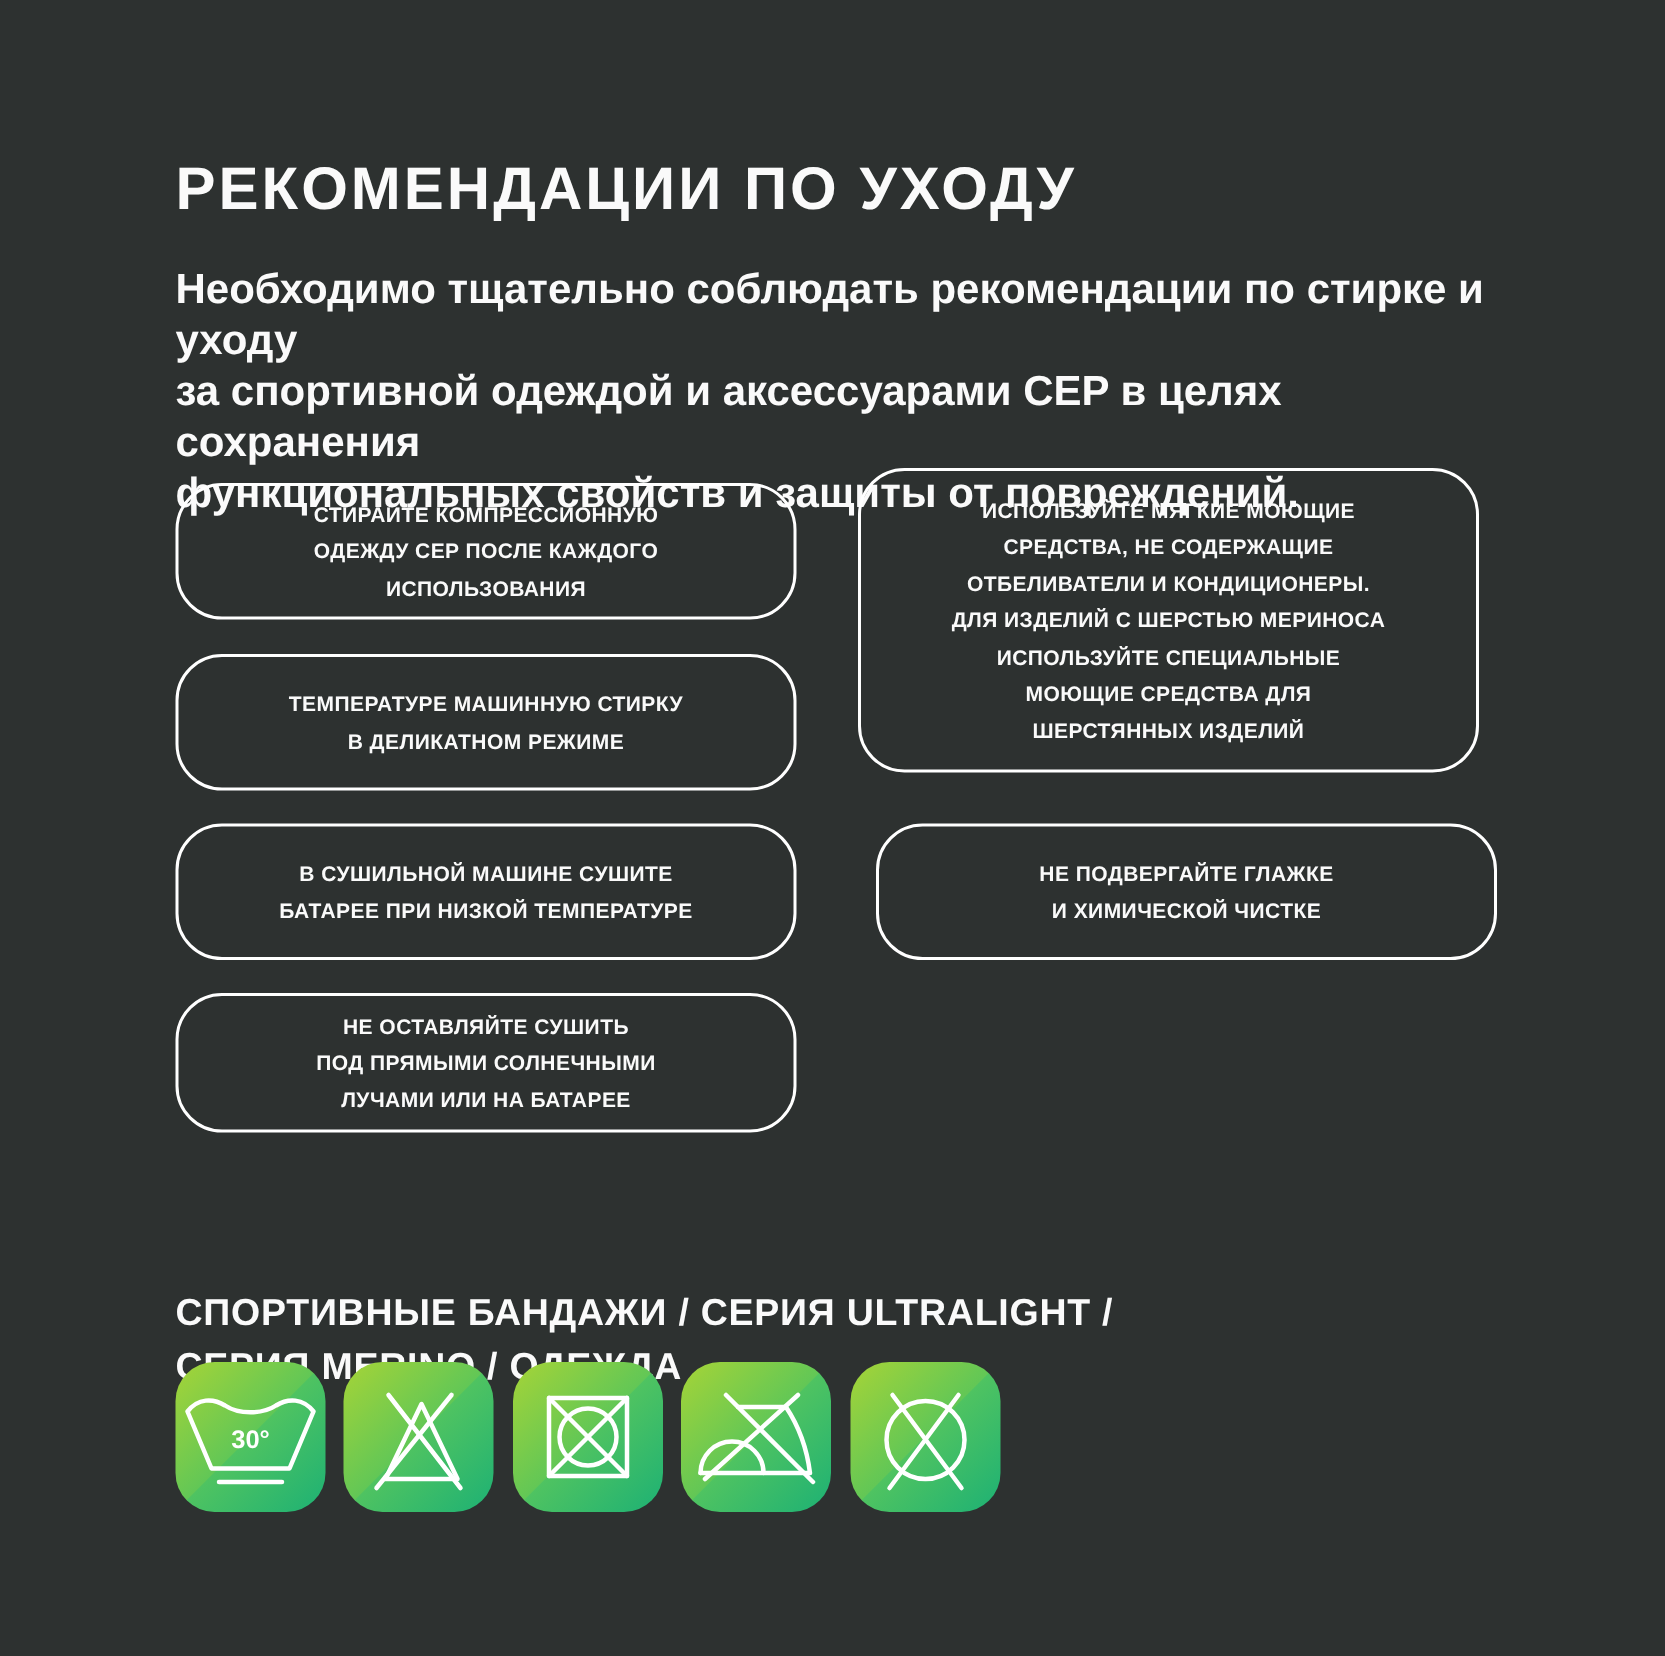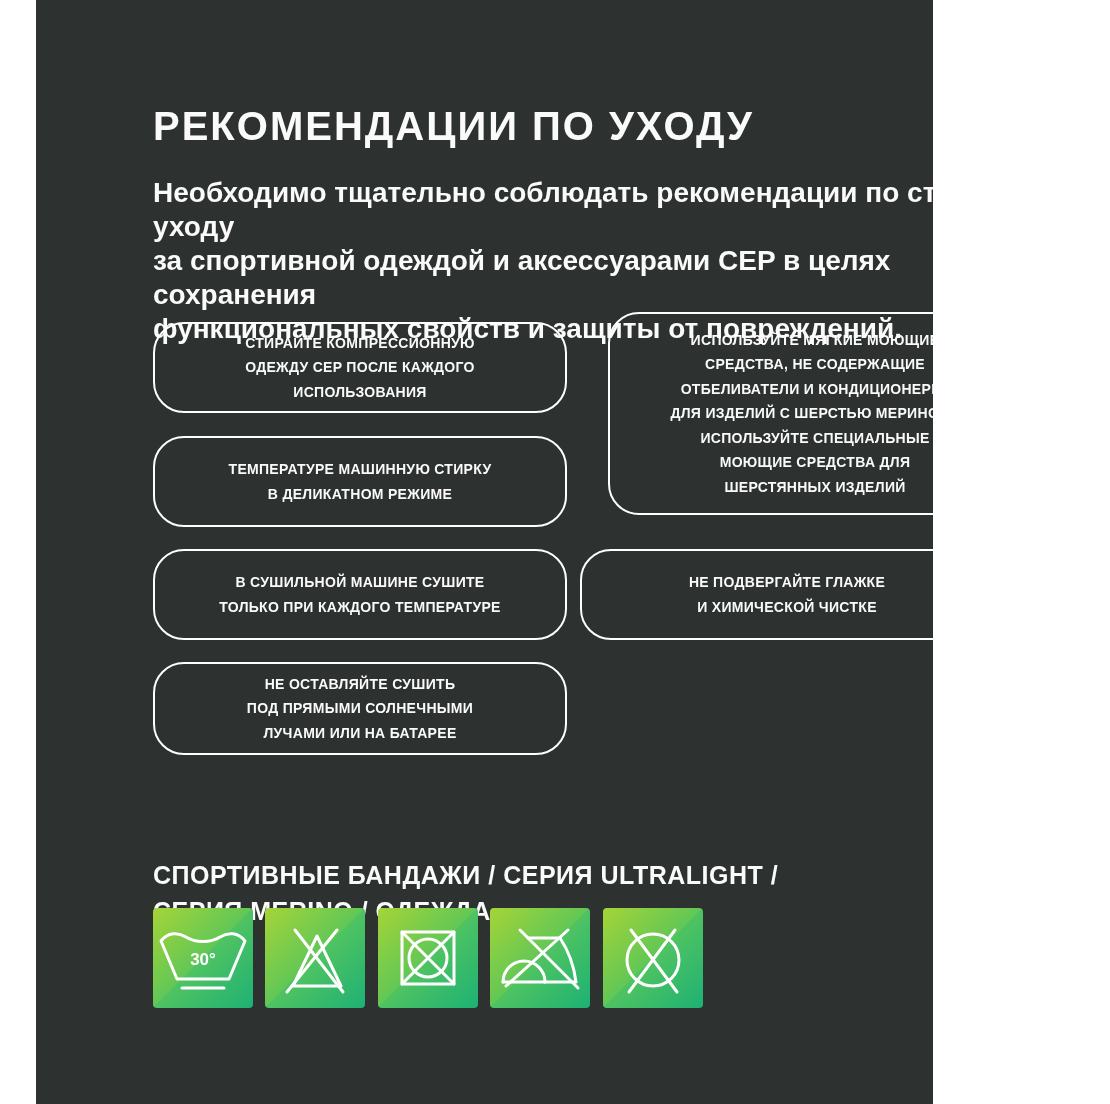--- a/index.html
+++ b/index.html
@@ -2,24 +2,23 @@
 <html><head>
 <meta charset="utf-8">
 <style>
   html, body {
     margin: 0;
     padding: 0;
     font-family: "Liberation Sans", sans-serif;
   }
   .page {
     position: relative;
-    width: 897px;
+    width: 1110px;
     height: 1104px;
     overflow: hidden;
-    margin-left: 36px;
   }
   .page-title {
     position: absolute;
     left: 117px;
     top: 76px;
     font-size: 40px;
     font-weight: bold;
     letter-spacing: 2px;
     line-height: 46px;
     white-space: pre-line;
@@ -48,37 +47,37 @@
     line-height: 24.5px;
     letter-spacing: 0.3px;
     white-space: pre-line;
     padding: 6px 2px;
   }
   .b1 { left: 117px; top: 322px; width: 414px; height: 91px; }
   .b2 { left: 117px; top: 436px; width: 414px; height: 91px; }
   .b3 { left: 117px; top: 549px; width: 414px; height: 91px; }
   .b4 { left: 117px; top: 662px; width: 414px; height: 93px; }
   .b5 { left: 572px; top: 312px; width: 414px; height: 203px; }
-  .b6 { left: 544px; top: 549px; width: 414px; height: 91px; justify-content: center; }
+  .b6 { left: 584px; top: 549px; width: 414px; height: 91px; justify-content: center; }
   .section-title {
     position: absolute;
     left: 117px;
     top: 836px;
     font-size: 25px;
     font-weight: bold;
     letter-spacing: 0.5px;
     line-height: 36px;
     white-space: pre-line;
   }
   .tile {
     position: absolute;
     top: 908px;
     width: 100px;
     height: 100px;
-    border-radius: 4px;
+    border-radius: 26px;
     display: flex;
     align-items: center;
     justify-content: center;
   }
   .t1 { left: 117px; }
   .t2 { left: 229px; }
   .t3 { left: 342px; }
   .t4 { left: 454px; }
   .t5 { left: 567px; }
   .tile svg { width: 100px; height: 100px; display: block; }
@@ -99,21 +98,21 @@
     <span>СТИРАЙТЕ КОМПРЕССИОННУЮ
 ОДЕЖДУ CEP ПОСЛЕ КАЖДОГО
 ИСПОЛЬЗОВАНИЯ</span>
   </div>
   <div class="care-box b2" style="border-color: rgb(255, 255, 255);">
     <span>ТЕМПЕРАТУРЕ МАШИННУЮ СТИРКУ
 В ДЕЛИКАТНОМ РЕЖИМЕ</span>
   </div>
   <div class="care-box b3" style="border-color: rgb(255, 255, 255);">
     <span>В СУШИЛЬНОЙ МАШИНЕ СУШИТЕ
-ТОЛЬКО ПРИ КАЖДОГО ТЕМПЕРАТУРЕ</span>
+БАТАРЕЕ ПРИ НИЗКОЙ ТЕМПЕРАТУРЕ</span>
   </div>
   <div class="care-box b4" style="border-color: rgb(255, 255, 255);">
     <span>НЕ ОСТАВЛЯЙТЕ СУШИТЬ
 ПОД ПРЯМЫМИ СОЛНЕЧНЫМИ
 ЛУЧАМИ ИЛИ НА БАТАРЕЕ</span>
   </div>
   <div class="care-box b5" style="border-color: rgb(255, 255, 255);">
     <span>ИСПОЛЬЗУЙТЕ МЯГКИЕ МОЮЩИЕ
 СРЕДСТВА, НЕ СОДЕРЖАЩИЕ
 ОТБЕЛИВАТЕЛИ И КОНДИЦИОНЕРЫ.

